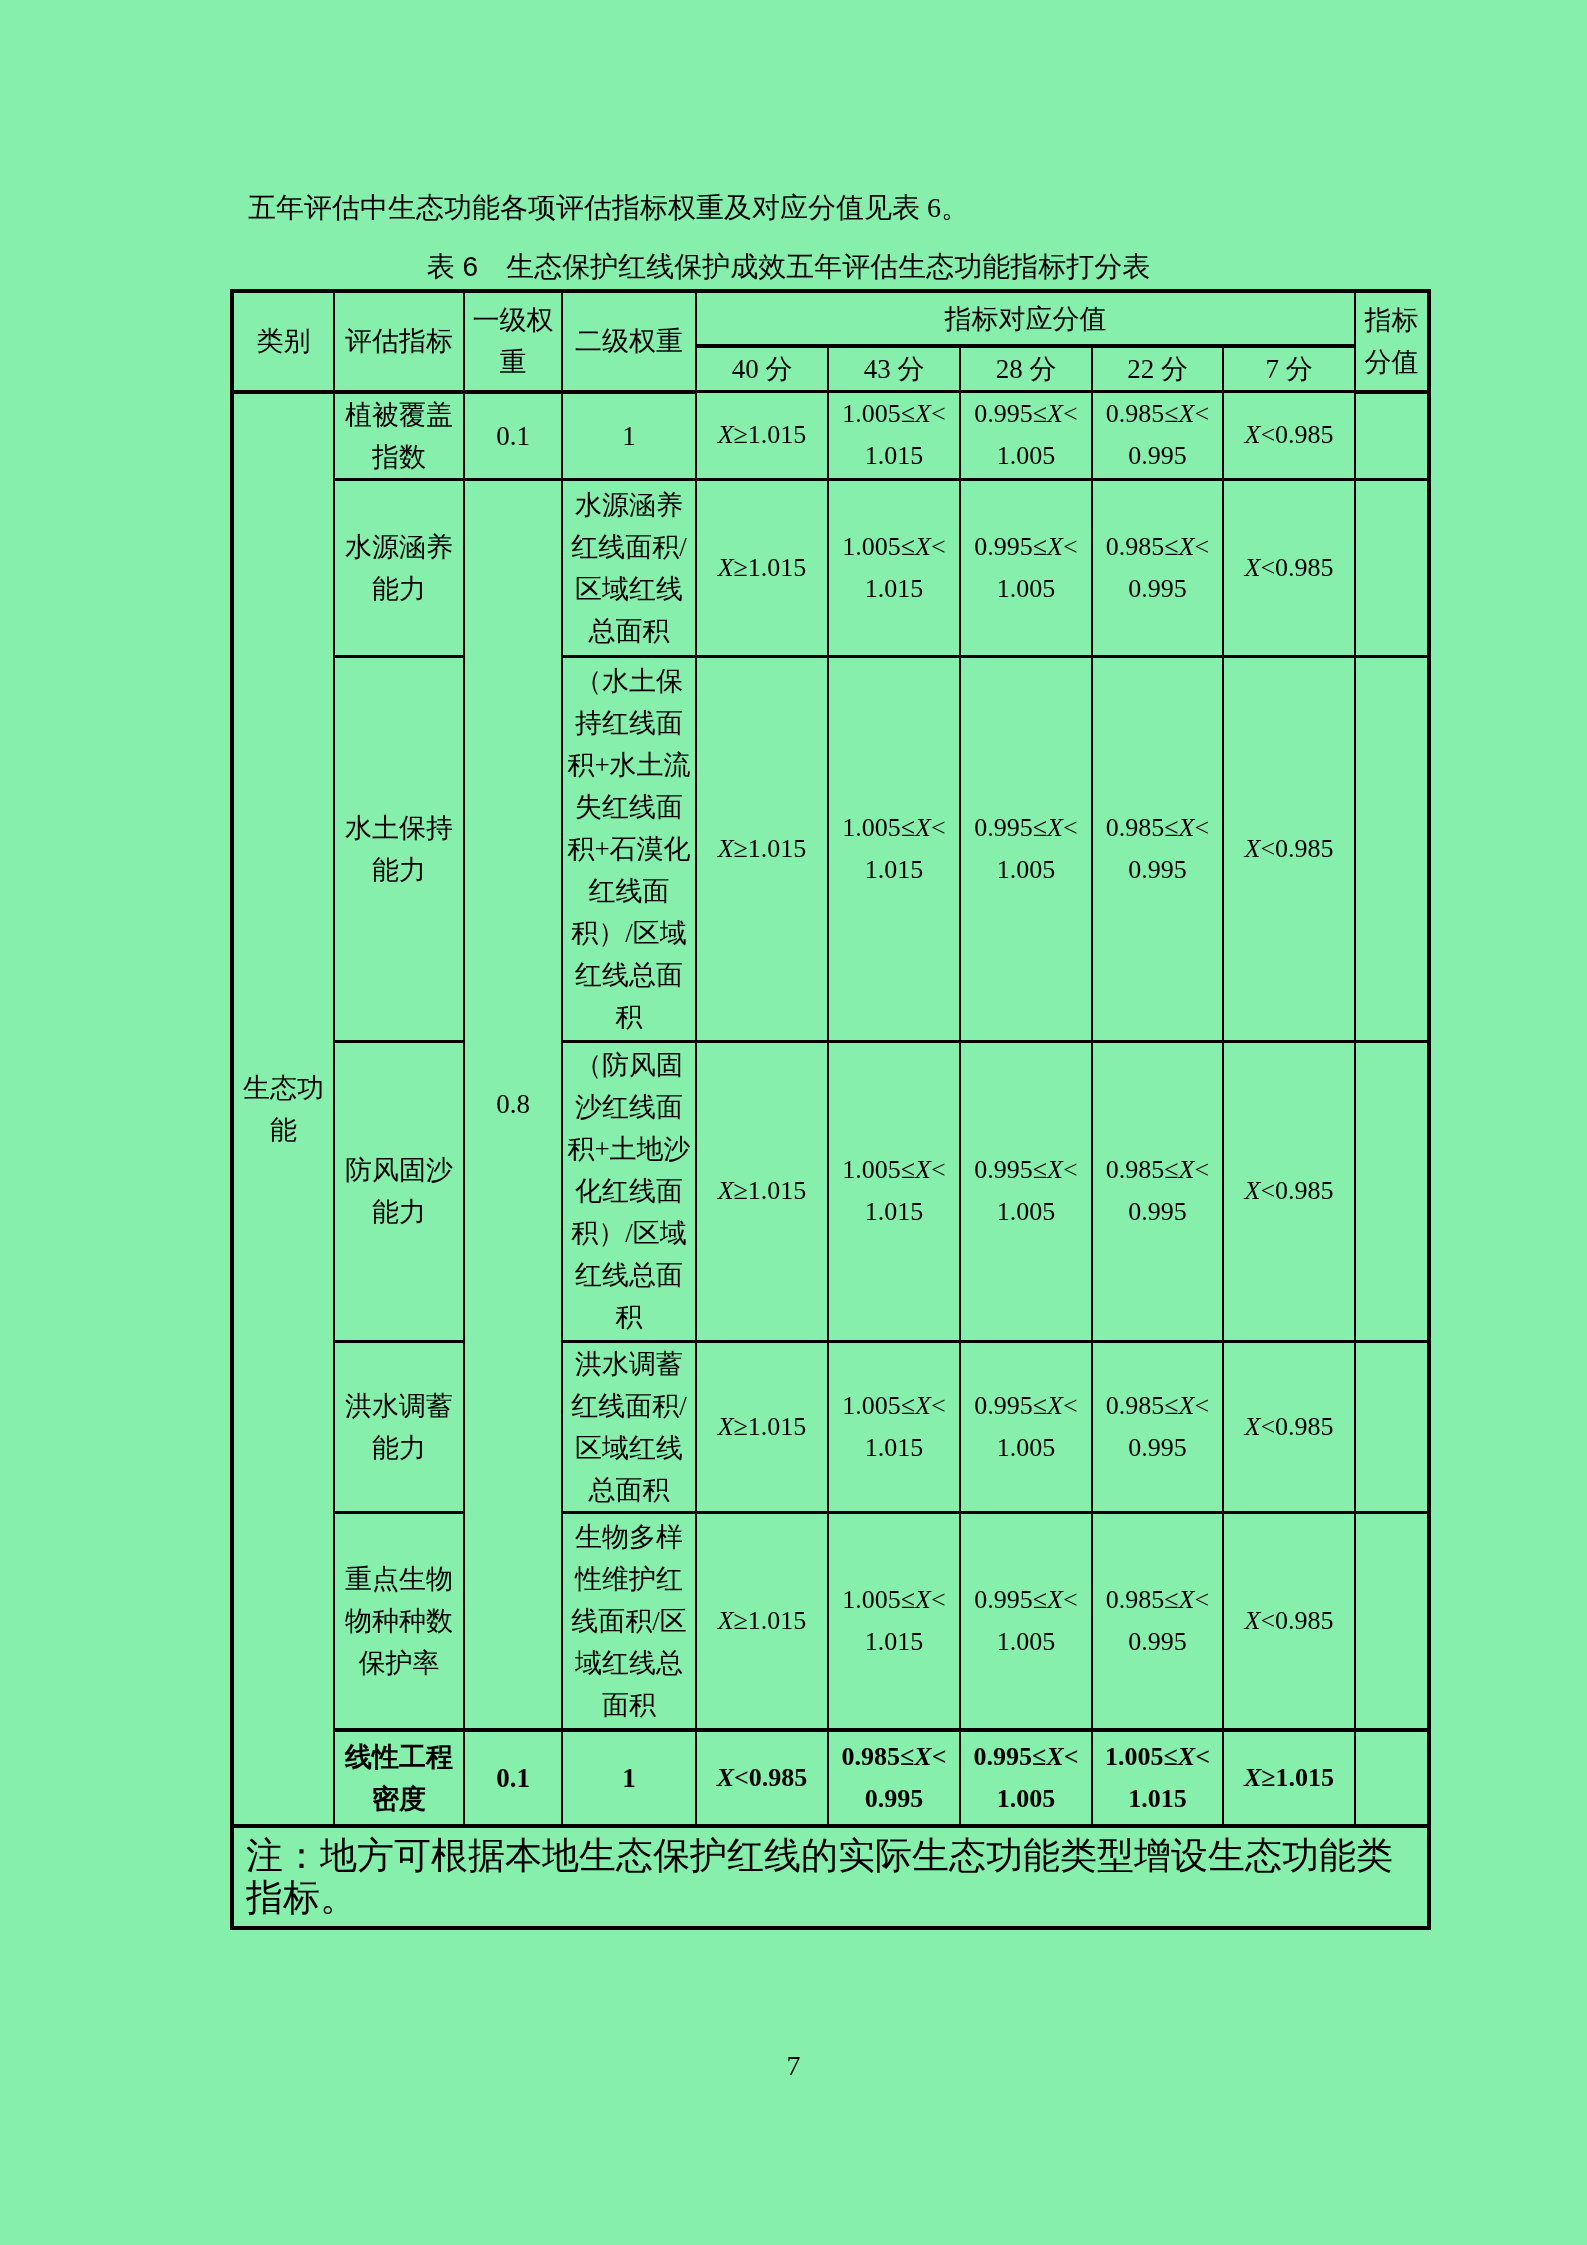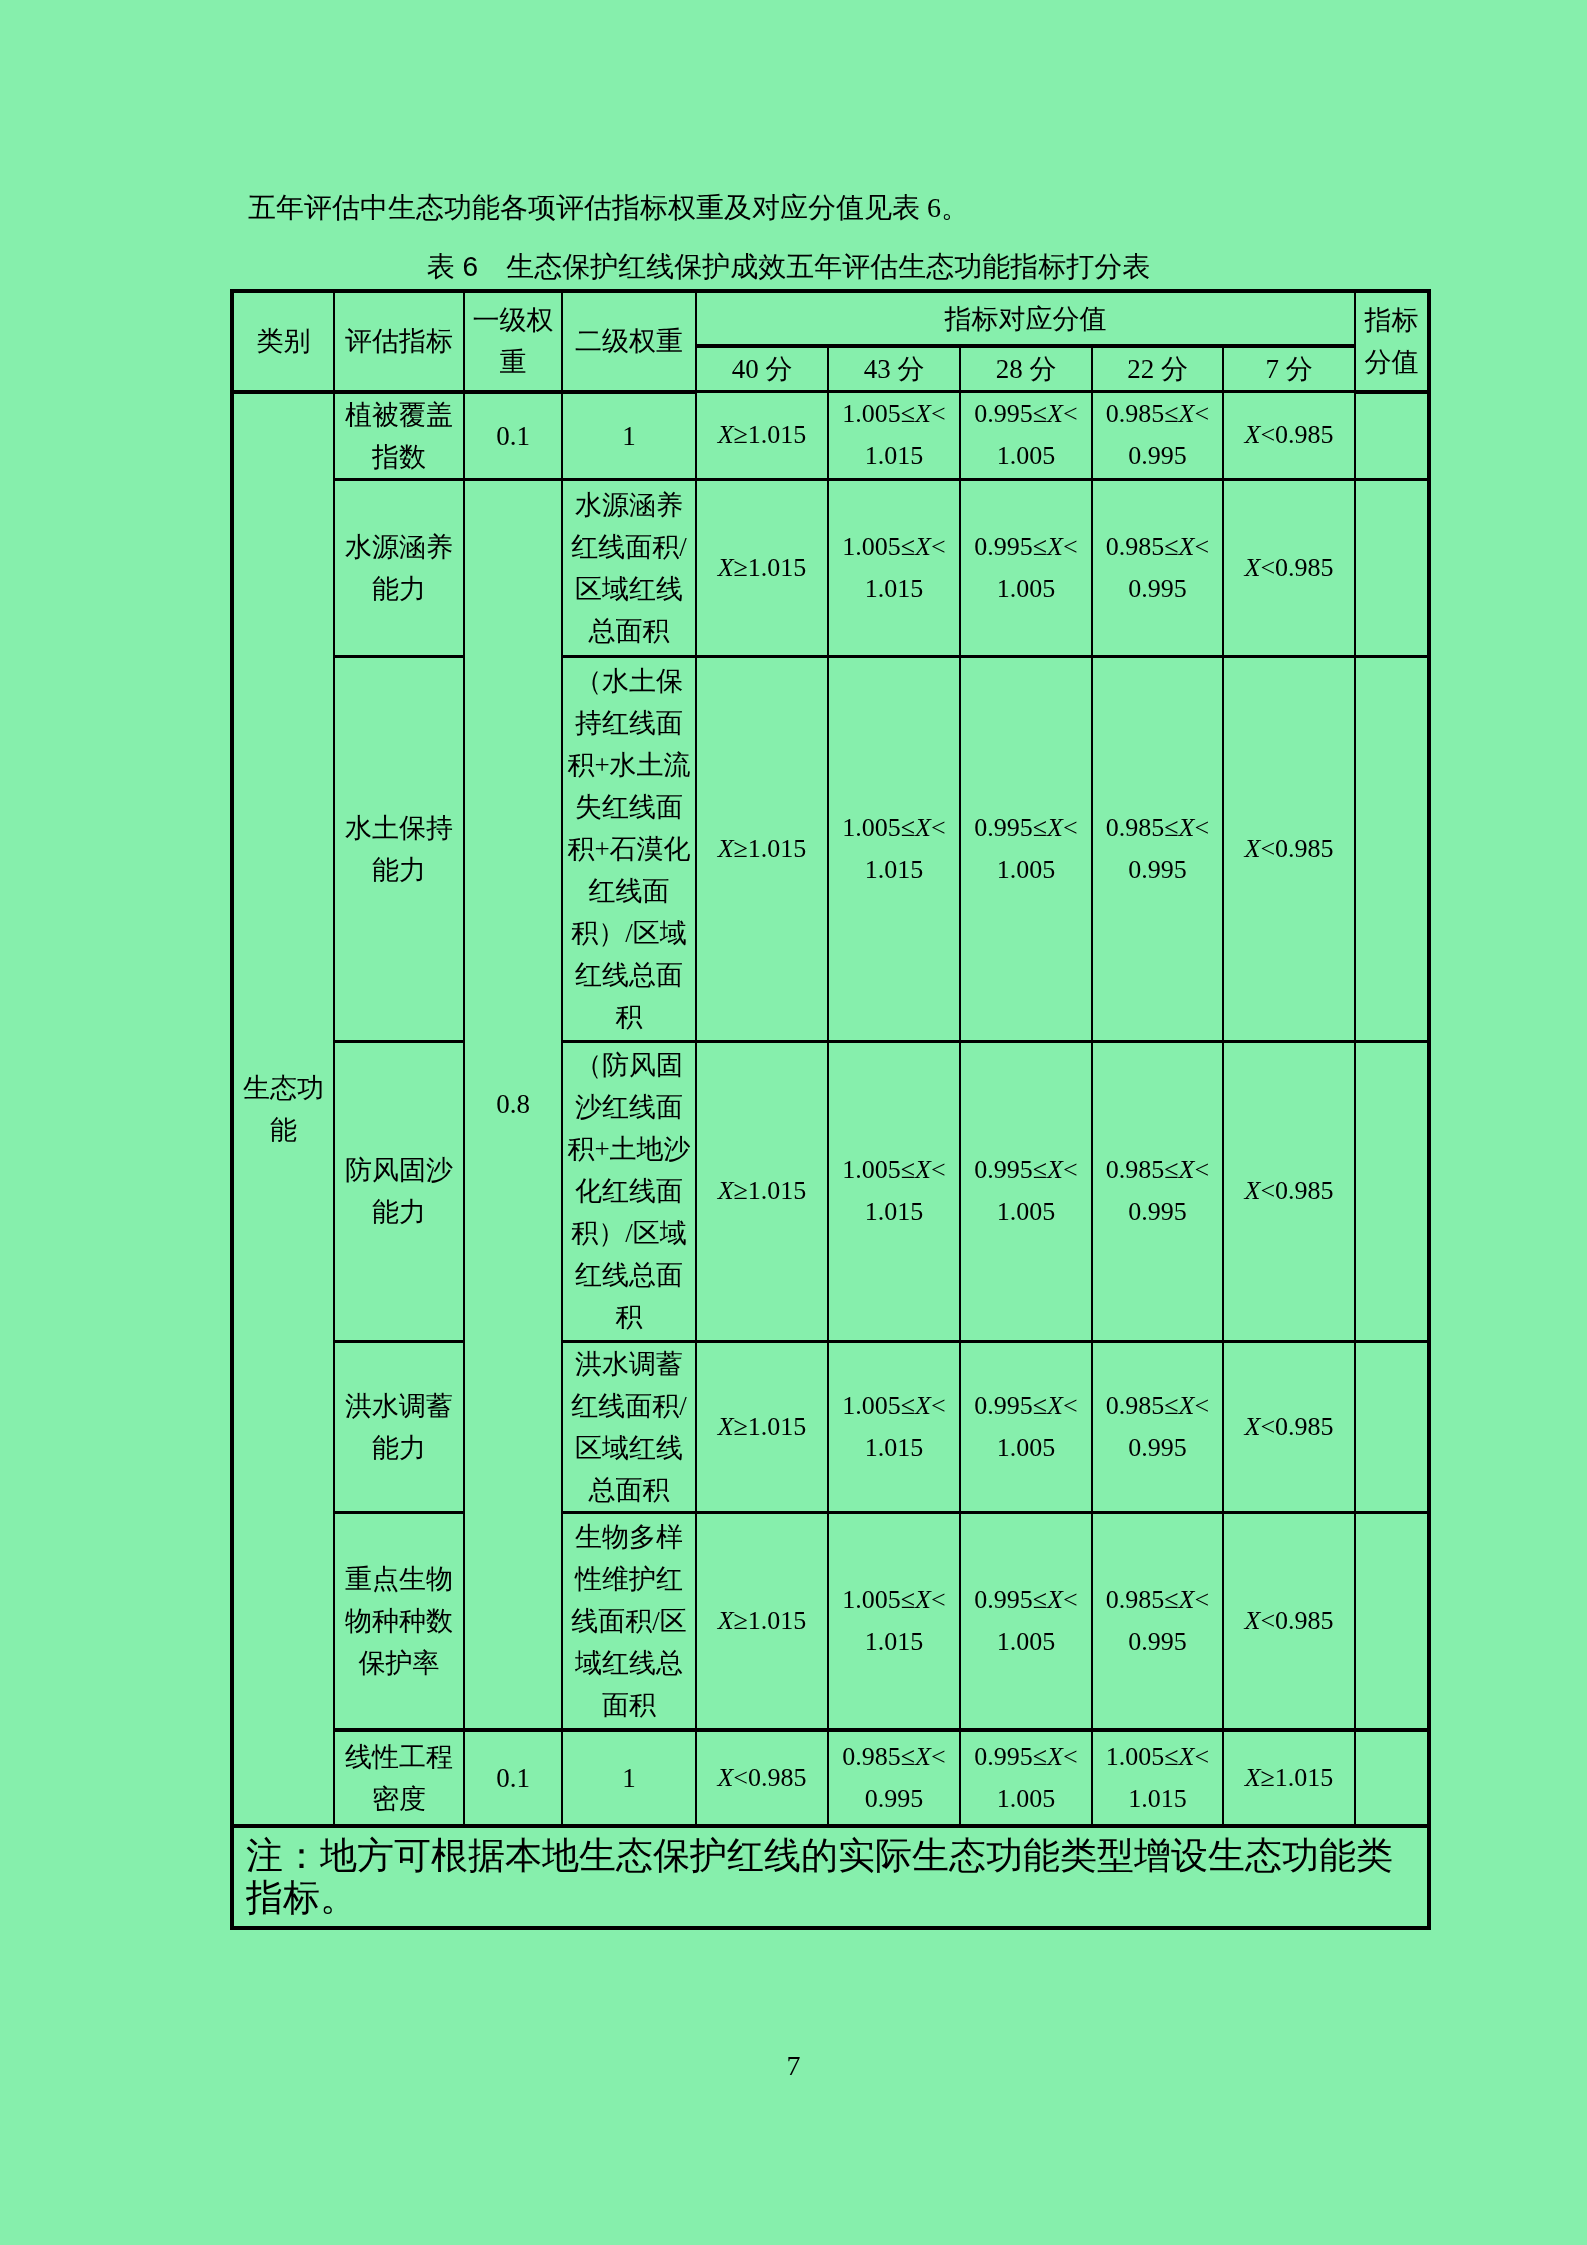--- a/index.html
+++ b/index.html
@@ -11,21 +11,21 @@
   table.score{position:absolute;left:190px;top:289px;width:1197px;border-collapse:collapse;
         table-layout:fixed;border:4px solid #000;margin-left:40px;}
   td{border-left:2px solid #000;border-right:2px solid #000;
      border-top:3px solid #000;border-bottom:3px solid #000;
      text-align:center;vertical-align:middle;font-size:27px;line-height:42px;
      white-space:pre-line;padding:0 2px;overflow:hidden;}
   tr.hr1 td{border-bottom-width:4px;}
   td.subsplit{border-bottom:2px solid #000;}
   tr.hr1{height:55px;} tr.hr2{height:44px;}
   tr.r1{height:84px;} tr.r2{height:177px;} tr.r3{height:385px;} tr.r4{height:300px;}
-  tr.r5{height:170px;} tr.r6{height:218px;} tr.r7{height:96px;} tr.noterow{height:102px;}
+  tr.r5{height:170px;} tr.r6{height:218px;} tr.r7{height:96px;font-weight:bold;} tr.noterow{height:102px;}
   tr.r7 td{border-top-width:4px;}
   tr.noterow td{border-top:4px solid #000;text-align:left;padding-left:12px;font-size:37px;}
   .fx{font-size:26px;}
   .fx i{font-family:"Liberation Serif","DejaVu Serif",serif;}
   .pageno{position:absolute;top:2050px;left:0;width:100%;text-align:center;font-size:28px;}
 </style>
 </head>
 <body>
 
 <div class="page">

